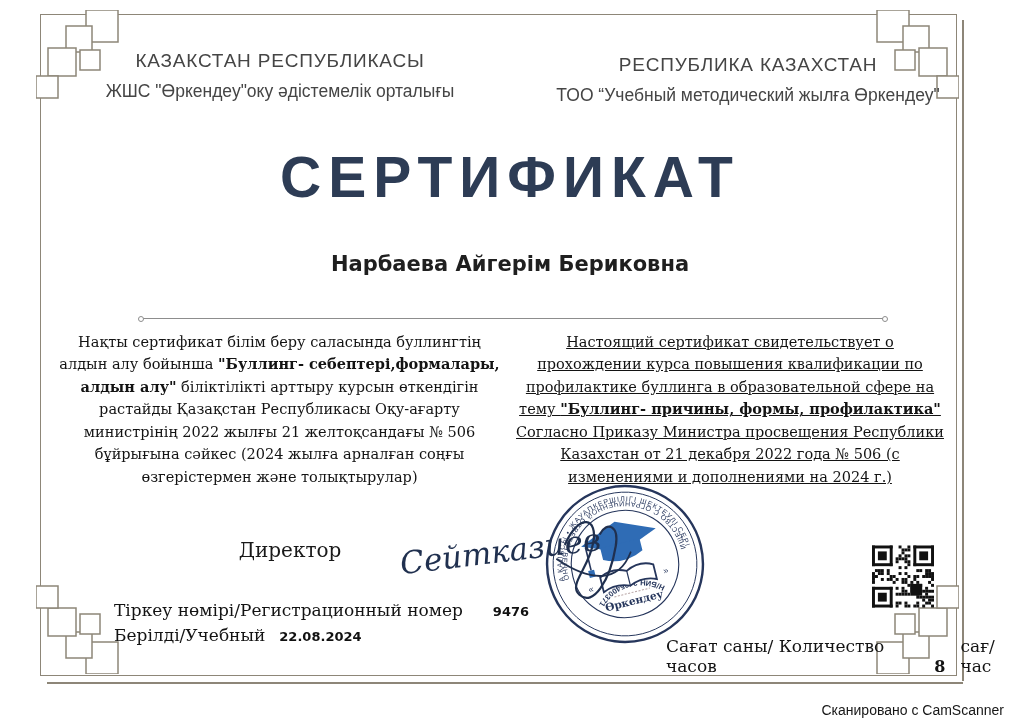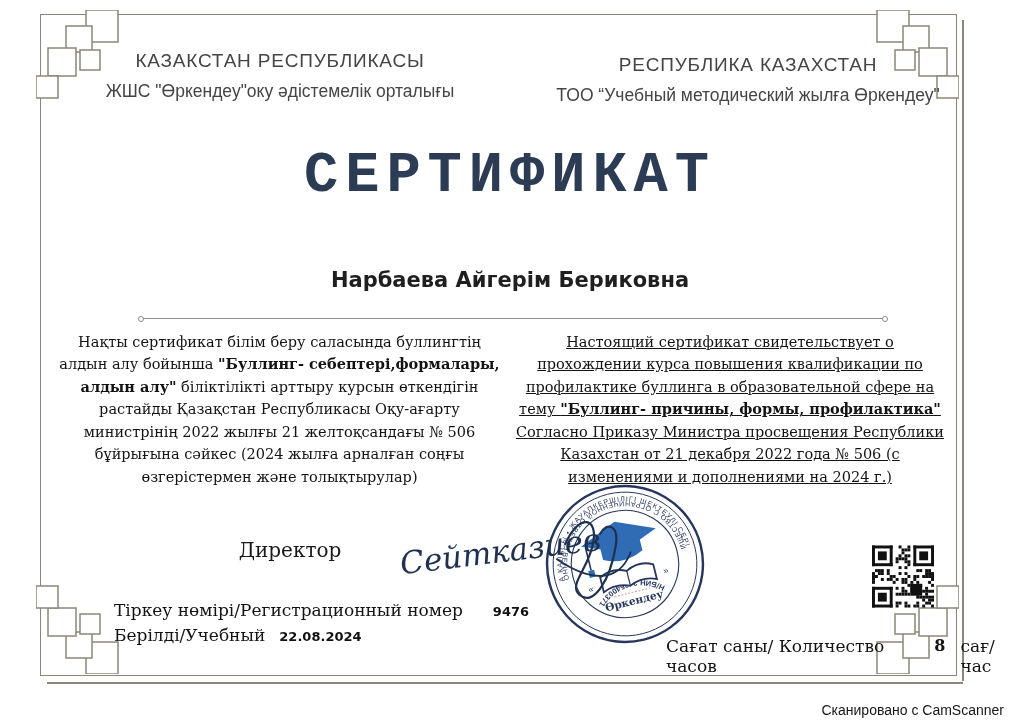--- a/index.html
+++ b/index.html
@@ -20,25 +20,25 @@
   .c-br{left:851px;top:566px;transform:scale(-1,-1);}
 
   
   .org{position:absolute;text-align:center;color:#454545;}
   .org-left{left:58px;top:50px;width:444px;}
   .org-right{left:528px;top:54px;width:440px;}
   .org .l1{font-size:19px;letter-spacing:.8px;}
   .org .l2{font-size:17.5px;margin-top:9px;}
 
   .title{position:absolute;left:0;right:0;top:144px;text-align:center;
-         font-family:Liberation Mono, monospace;font-weight:bold;font-size:57px;
+         font-family:Liberation Sans, sans-serif;font-weight:bold;font-size:57px;
          letter-spacing:7px;color:#2d3c55;}
 
   .name{position:absolute;left:0;right:0;top:252px;text-align:center;
-        font-family:"DejaVu Sans",sans-serif;font-weight:bold;font-size:21px;color:#1f1f1f;margin-top:16px;}
+        font-family:"DejaVu Sans",sans-serif;font-weight:bold;font-size:21px;color:#1f1f1f;}
 
   .divider{position:absolute;left:143px;top:318px;width:740px;border-top:1px solid #8d8d8d;}
   .divider::before,.divider::after{content:"";position:absolute;top:-3px;width:4px;height:4px;
         border:1px solid #8d8d8d;border-radius:50%;background:#fff;}
   .divider::before{left:-5px;} .divider::after{right:-5px;}
 
   .para{position:absolute;top:331px;font-family:"DejaVu Serif",serif;font-size:14.5px;
         line-height:1.55;text-align:center;color:#131313;}
   .para-kz{left:52px;width:455px;}
   .para-ru{left:514px;width:432px;text-decoration:underline;}
@@ -52,21 +52,21 @@
   .stamp{position:absolute;left:543px;top:482px;width:164px;height:164px;transform:rotate(-14deg);}
   .sig{position:absolute;left:398px;top:494px;width:240px;height:135px;}
   .qr{position:absolute;left:872px;top:545px;width:62px;height:63px;}
 
   .reg{position:absolute;left:114px;top:600px;font-family:"DejaVu Serif",serif;
        font-size:17px;color:#131313;}
   .reg .row{display:flex;align-items:baseline;margin-bottom:5px;}
   .reg .val{font-family:"DejaVu Sans",sans-serif;font-weight:bold;font-size:13px;color:#111;}
   .reg .v1{margin-left:30px;} .reg .v2{margin-left:14px;text-align:center;}
 
-  .hours{position:absolute;left:666px;top:636px;display:flex;align-items:flex-start;
+  .hours{position:absolute;left:666px;top:636px;display:flex;align-items:flex-end;
          font-family:"DejaVu Serif",serif;font-size:17px;color:#131313;}
   .hours .val{font-weight:bold;margin-left:18px;font-size:16px;}
   .hours .unit{margin-left:15px;}
 
   .camscanner{position:absolute;right:16px;top:696px;font-size:14px;color:#161616;
               font-family:"Liberation Sans",sans-serif;margin-top:6px;}
 </style>
 </head>
 <body>
 

